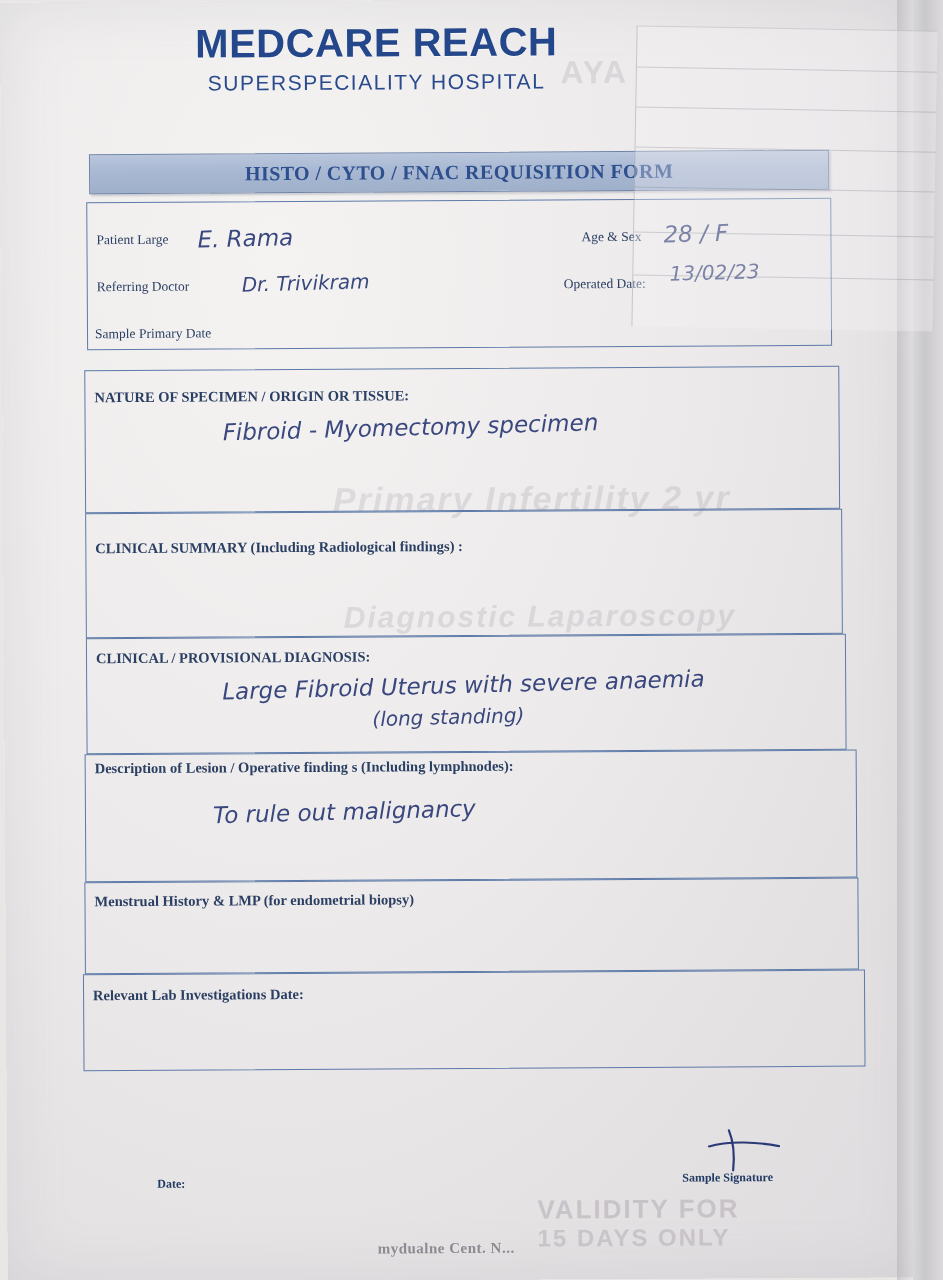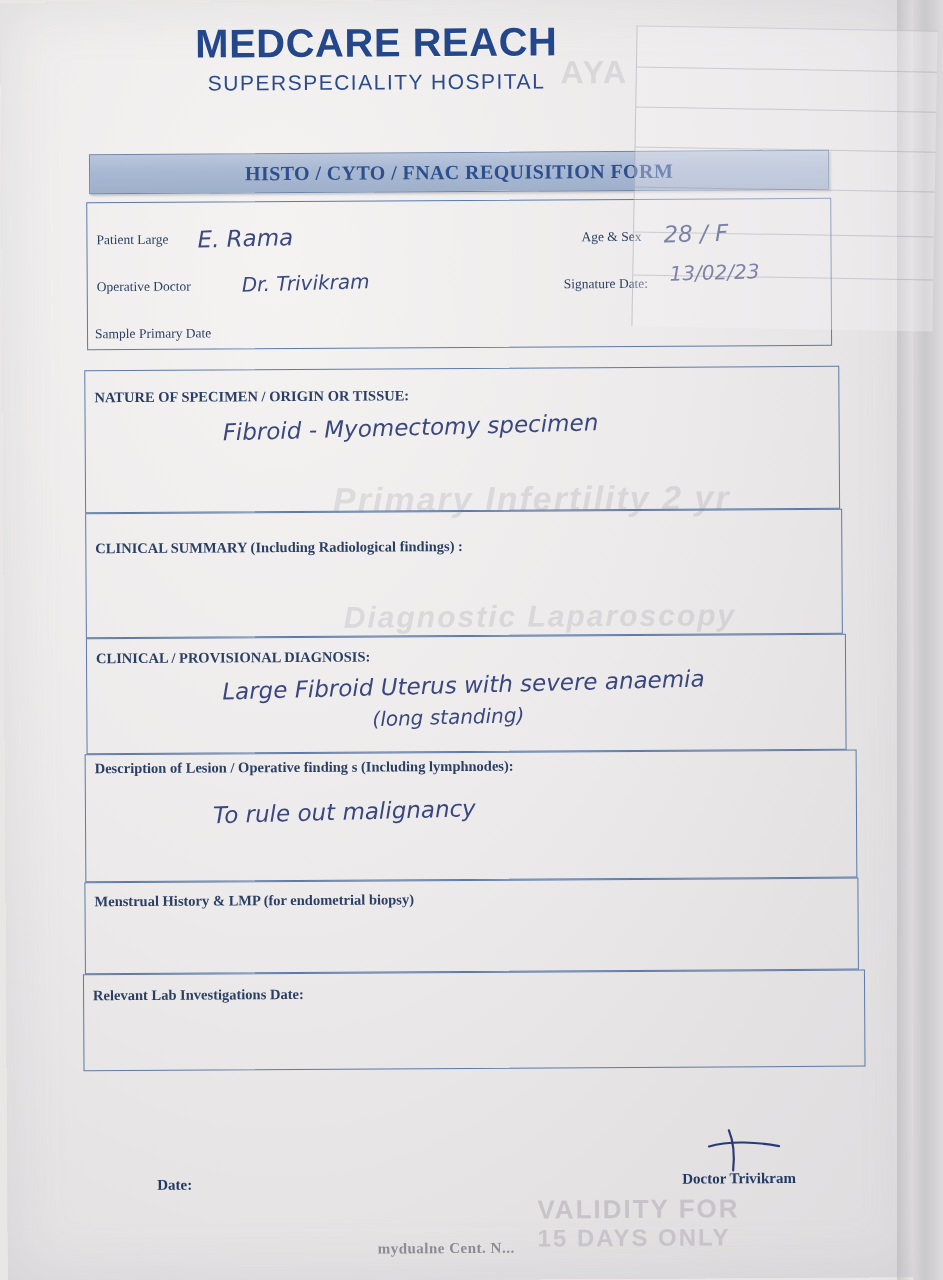--- a/index.html
+++ b/index.html
@@ -159,21 +159,21 @@
     transform: rotate(-1.2deg);
     opacity: 0.92;
   }
   .hw-lg { font-size: 23px; }
   .hw-md { font-size: 20px; }
 
   .footer-lbl {
     position: absolute;
     font-family: "Liberation Serif", serif;
     font-weight: bold;
-    font-size: 15px;
+    font-size: 12px;
     color: #223a63;
   }
   .sig-mark {
     position: absolute;
     left: 700px;
     top: 1128px;
     width: 80px;
     height: 44px;
   }
   .bottom-bleed {
@@ -213,24 +213,24 @@
 
     <div class="box" style="left:85px; top:200px; width:745px; height:148px;">
     </div>
 
     <div class="lbl lbl-sm" style="left:95px; top:230px;">Patient Large</div>
     <div class="hw hw-lg" style="left:196px; top:224px;">E. Rama</div>
 
     <div class="lbl lbl-sm" style="left:548px; top:230px;margin-left:32px;">Age &amp; Sex</div>
     <div class="hw hw-lg" style="left:662px; top:222px;">28 / F</div>
 
-    <div class="lbl lbl-sm" style="left:95px; top:277px;">Operative Doctor</div>
+    <div class="lbl lbl-sm" style="left:95px; top:277px;">Referring Doctor</div>
     <div class="hw hw-md" style="left:240px; top:270px;">Dr. Trivikram</div>
 
-    <div class="lbl lbl-sm" style="left:562px; top:277px;">Signature Date:</div>
+    <div class="lbl lbl-sm" style="left:562px; top:277px;">Operated Date:</div>
     <div class="hw hw-md" style="left:668px; top:262px;">13/02/23</div>
 
     <div class="lbl lbl-sm" style="left:93px; top:324px;">Sample Primary Date</div>
     <div class="hw hw-md" style="left:290px; top:318px;"></div>
 
     <div class="box" style="left:82px; top:368px; width:755px; height:143px;"></div>
     <div class="lbl lbl-bold" style="left:92px; top:387px;">NATURE OF SPECIMEN / ORIGIN OR TISSUE:</div>
     <div class="hw hw-lg" style="left:220px; top:414px;">Fibroid - Myomectomy specimen</div>
 
     <div class="box" style="left:82px; top:511px; width:757px; height:125px;"></div>
@@ -256,21 +256,21 @@
 
     <div class="footer-lbl" style="left:150px; top:1175px;">Date:</div>
     <div class="hw hw-md" style="left:200px; top:1168px;"></div>
 
     <div class="sig-mark">
       <svg width="100" height="48" viewBox="0 0 100 48" aria-hidden="true">
         <path d="M22 4 C26 14 28 26 26 44" stroke="#2b3a76" stroke-width="2.2" fill="none" stroke-linecap="round"></path>
         <path d="M2 20 C22 14 52 16 72 20" stroke="#2b3a76" stroke-width="2.2" fill="none" stroke-linecap="round"></path>
       </svg>
     </div>
-    <div class="footer-lbl" style="left:675px; top:1172px;">Doctor Trivikram</div>
+    <div class="footer-lbl" style="left:675px; top:1172px;">Sample Signature</div>
 
     <div class="bottom-bleed">mydualne   Cent. N...</div>
 
   </div>
 
   <div class="edge-strip"></div>
   <div class="edge-right"></div>
   <div class="slip">
     <div class="ln" style="top:40px;"></div>
     <div class="ln" style="top:80px;"></div>

